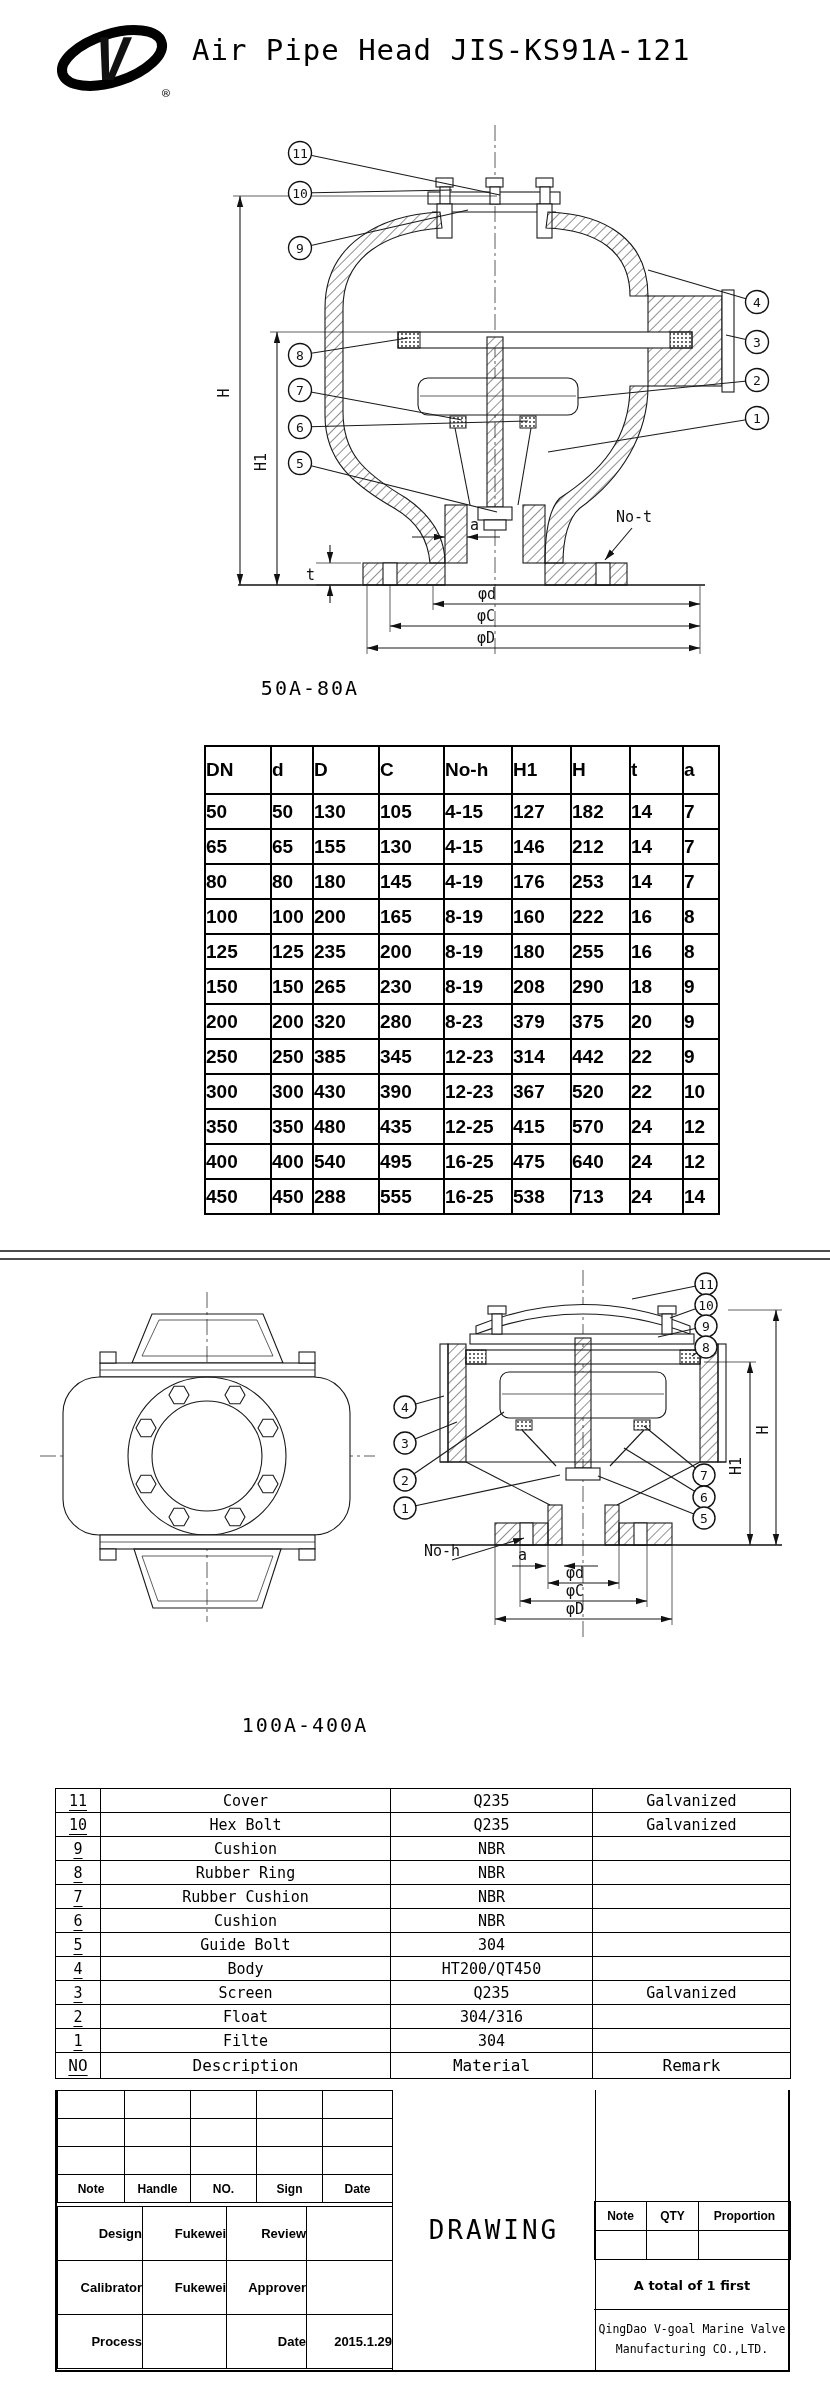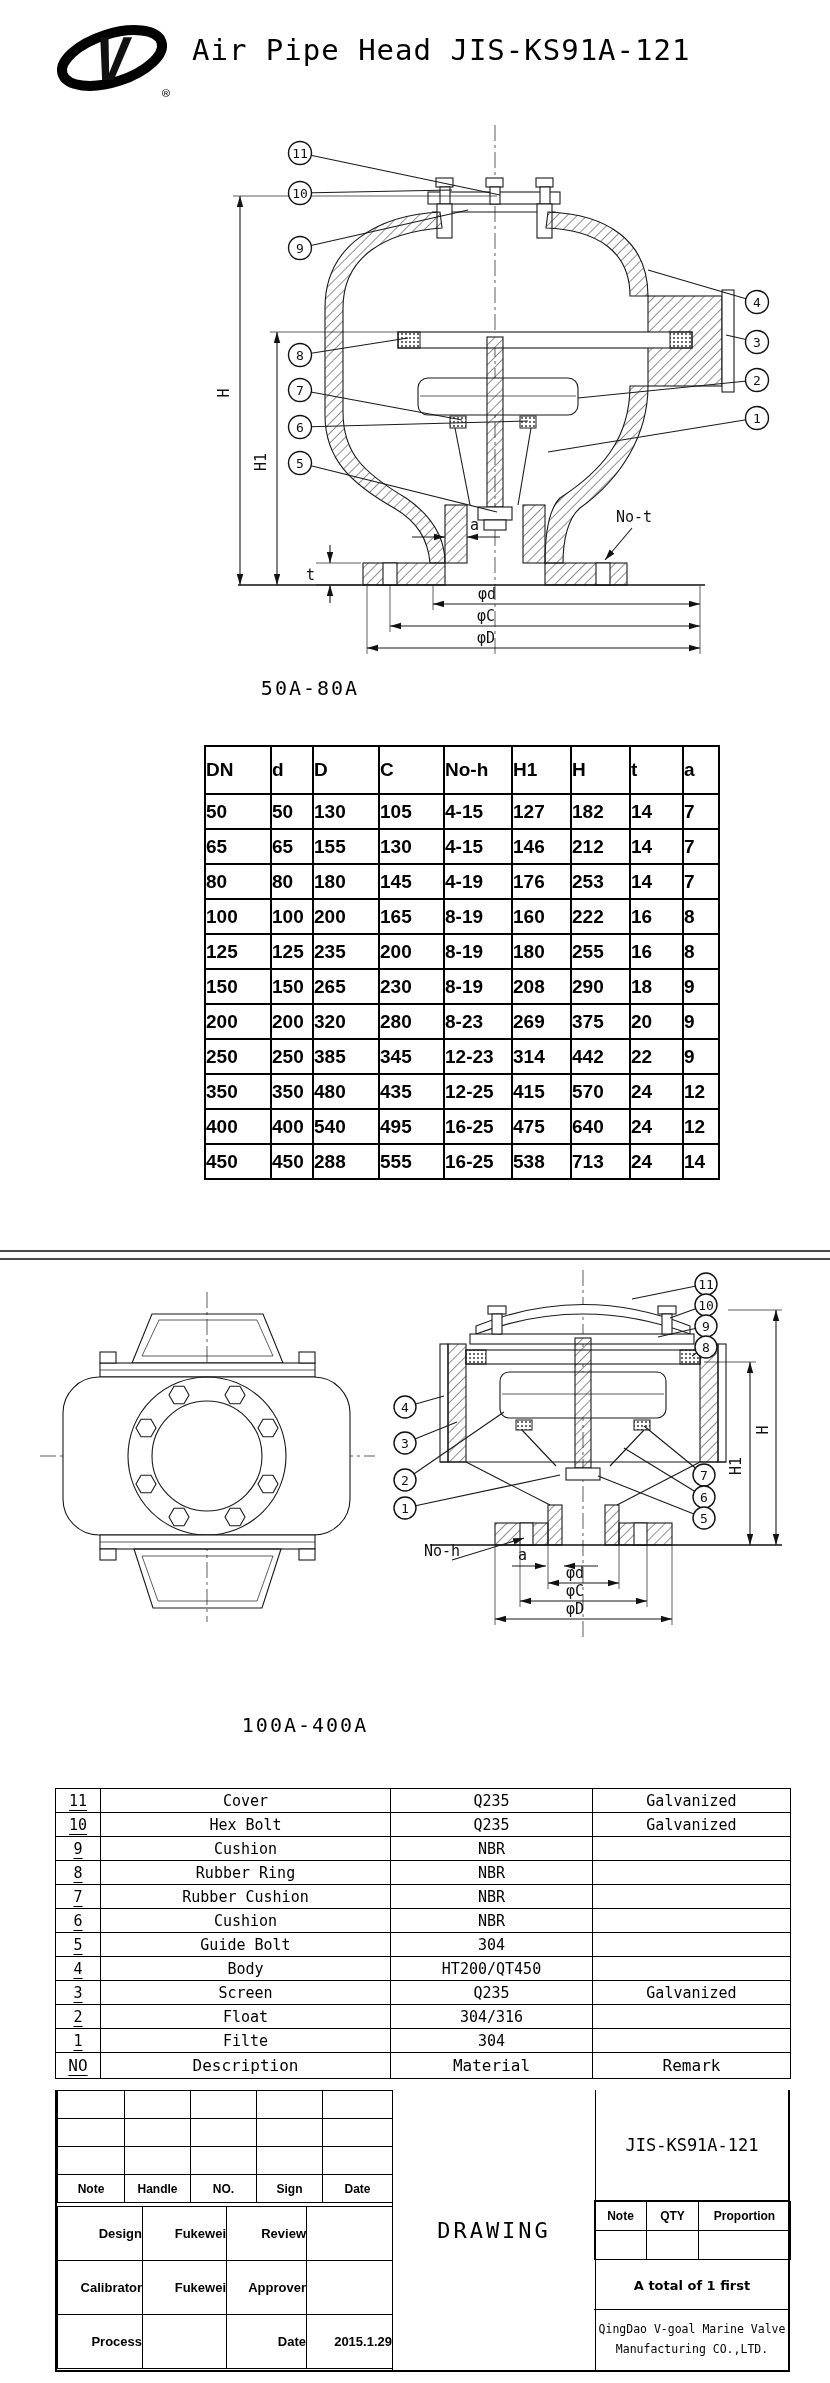--- a/index.html
+++ b/index.html
@@ -28,21 +28,21 @@
   .parts td{border:1.6px solid #000;height:24px;}
   .parts td:first-child{text-decoration:underline;text-underline-offset:4px;}
   .parts tfoot td{font-size:16px;height:26px;text-decoration:none;margin-top:44px;}
   .tblock{position:absolute;left:55px;top:2090px;width:735px;height:282px;border:2px solid #000;border-top:none;box-sizing:border-box;}
   .tblock table{position:absolute;font-family:Liberation Sans, sans-serif;font-weight:bold;text-align:center;}
   .ta{left:0;top:0;width:335px;font-size:12px;}
   .ta td{border:1.4px solid #000;height:28px;}
   .tb{left:0;top:116px;width:335px;font-size:13px;}
   .tb td{border:1.4px solid #000;height:54px;text-align:right;}
   .tcenter{position:absolute;left:335px;top:0;width:202px;height:280px;border-left:1.4px solid #000;border-right:1.4px solid #000;display:flex;align-items:center;justify-content:center;}
-  .tcenter span{font-family:"DejaVu Sans Mono",monospace;font-size:22px;letter-spacing:3px;}
+  .tcenter span{font-family:"DejaVu Sans Mono",monospace;font-size:26px;letter-spacing:3px;}
   .tright{position:absolute;left:537px;top:0;width:196px;height:280px;}
   .tr-model{height:110px;display:flex;align-items:center;justify-content:center;font-family:"DejaVu Sans Mono",monospace;font-size:17px;border-bottom:1.4px solid #000;}
   .tc{left:0;top:111px;width:196px;font-size:12px;font-weight:bold;}
   .tc td{border:1.4px solid #000;height:29px;}
   .tr-total{position:absolute;left:0;top:172px;width:196px;height:48px;display:flex;align-items:center;justify-content:center;font-size:13px;font-weight:bold;border-bottom:1.4px solid #000;box-sizing:border-box;}
   .tr-company{position:absolute;left:0;top:220px;width:196px;height:60px;display:flex;flex-direction:column;align-items:center;justify-content:center;font-family:"DejaVu Sans Mono",monospace;font-size:11.5px;line-height:1.7;white-space:nowrap;}
 </style>
 </head>
 <body>
 
@@ -451,35 +451,46 @@
         <td>290</td>
         <td>18</td>
         <td>9</td>
       </tr>
       <tr>
         <td>200</td>
         <td>200</td>
         <td>320</td>
         <td>280</td>
         <td>8-23</td>
-        <td>269</td>
+        <td>379</td>
         <td>375</td>
         <td>20</td>
         <td>9</td>
       </tr>
       <tr>
         <td>250</td>
         <td>250</td>
         <td>385</td>
         <td>345</td>
         <td>12-23</td>
         <td>314</td>
         <td>442</td>
         <td>22</td>
         <td>9</td>
+      </tr>
+      <tr>
+        <td>300</td>
+        <td>300</td>
+        <td>430</td>
+        <td>390</td>
+        <td>12-23</td>
+        <td>367</td>
+        <td>520</td>
+        <td>22</td>
+        <td>10</td>
       </tr>
       <tr>
         <td>350</td>
         <td>350</td>
         <td>480</td>
         <td>435</td>
         <td>12-25</td>
         <td>415</td>
         <td>570</td>
         <td>24</td>
@@ -660,21 +671,20 @@
       <td></td>
       <td>Date</td>
       <td>2015.1.29</td>
     </tr>
   </tbody>
     </table>
   <div class="tcenter">
     <span>DRAWING</span>
   </div>
   <div class="tright">
-    <div class="tr-model">JIS-KS91A-121</div>
     <table class="tc" style="position:absolute">
       <colgroup>
           <col style="width:52px">
           <col style="width:52px">
           <col style="width:92px">
         </colgroup>
       <tbody>
           <tr>
         <td>Note</td>
         <td>QTY</td>

